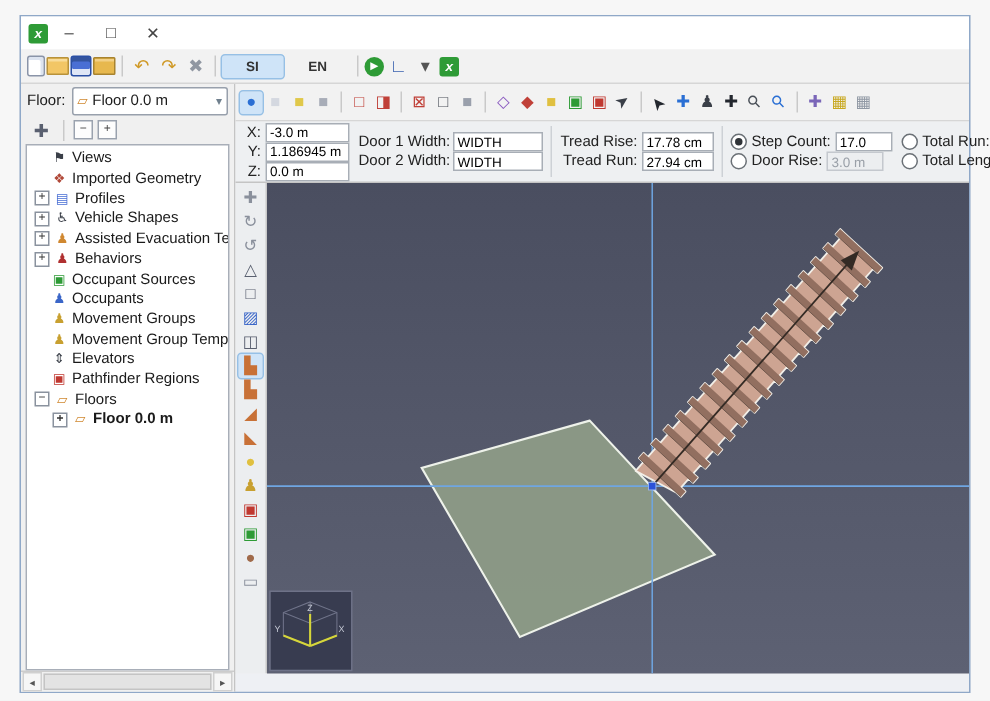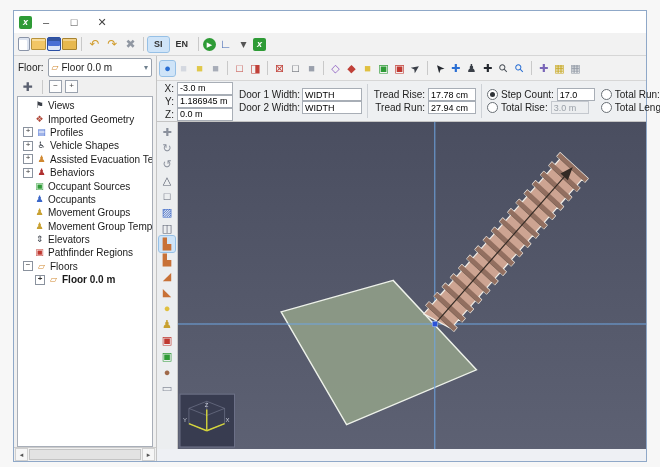--- a/index.html
+++ b/index.html
@@ -11,21 +11,21 @@
   .titlebar{height:22px;background:#fff;display:flex;align-items:center;padding-left:5px;flex:none}
   .title-text{font-size:11px;margin-left:5px;flex:1;white-space:nowrap}
   .wctl{width:28px;height:22px;display:flex;align-items:center;justify-content:center;font-size:11px;color:#444}
   
   .menubar{height:18px;background:#f7f7f7;border-bottom:1px solid #e3e3e3;display:flex;align-items:center;font-size:11px;flex:none}
   .menu-item{padding:1px 7px;cursor:default}
   
   .toolbar1{height:22px;display:flex;align-items:center;gap:1px;padding:0 4px;background:#f2f2f2;border-bottom:1px solid #d6d6d6;flex:none}
   .tbi{width:17px;height:17px;display:flex;align-items:center;justify-content:center;font-size:12px;border-radius:2px;flex:none;line-height:1}
   .tbi.toggled,.tbi.sel{background:#cfe4f8;outline:1px solid #96c0e6}
-  .tbtn{height:15px;padding:0 6px;display:flex;align-items:center;font-size:9px;font-weight:bold;border-radius:2px;color:#333}
+  .tbtn{height:15px;padding:0 16px;display:flex;align-items:center;font-size:9px;font-weight:bold;border-radius:2px;color:#333}
   .tbtn.toggled{background:#cfe4f8;outline:1px solid #96c0e6}
   .sep{width:1px;height:14px;background:#c9c9c9;margin:0 3px;flex:none}
   .ic-page{width:10px;height:12px;background:#fff;border:1px solid #8a94a8;box-shadow:inset -2px 2px 0 #dde4f0}
   .ic-folder{width:13px;height:10px;background:#f2c665;border:1px solid #b8923a;border-radius:1px;box-shadow:inset 0 2px 0 #f8dc9a}
   .ic-folder2{width:13px;height:10px;background:#e7b84e;border:1px solid #a8832f;border-radius:1px;box-shadow:inset 0 2px 0 #f2d086}
   .ic-disk{width:12px;height:12px;background:#4a6fd4;border:1px solid #2a4fa4;box-shadow:inset 0 -4px 0 #dfe6f6,inset 0 3px 0 #34549e}
   .ic-run{width:13px;height:13px;background:#2e9b36;border-radius:50%;color:#fff !important;font-size:7px}
   .ic-logo{width:13px;height:13px;background:#2e9b36;border-radius:2px;color:#fff !important;font-size:9px;font-weight:bold;font-style:italic}
   
   .content{flex:1;display:flex;min-height:0}
@@ -270,21 +270,21 @@
         </div>
         <div class="vsep"></div>
         <div class="pgroup">
           <div class="prow">
             <span class="radio on"></span>
             <span class="plabel">Step Count:</span>
             <input class="fld w34" readonly="" value="17.0" style="">
           </div>
           <div class="prow">
             <span class="radio"></span>
-            <span class="plabel">Total Rise:</span>
+            <span class="plabel">Door Rise:</span>
             <input class="fld w34 dis" readonly="" value="3.0 m" style="">
           </div>
         </div>
         <div class="pgroup">
           <div class="prow">
             <span class="radio"></span>
             <span class="plabel">Total Run:</span>
 
           </div>
           <div class="prow">

